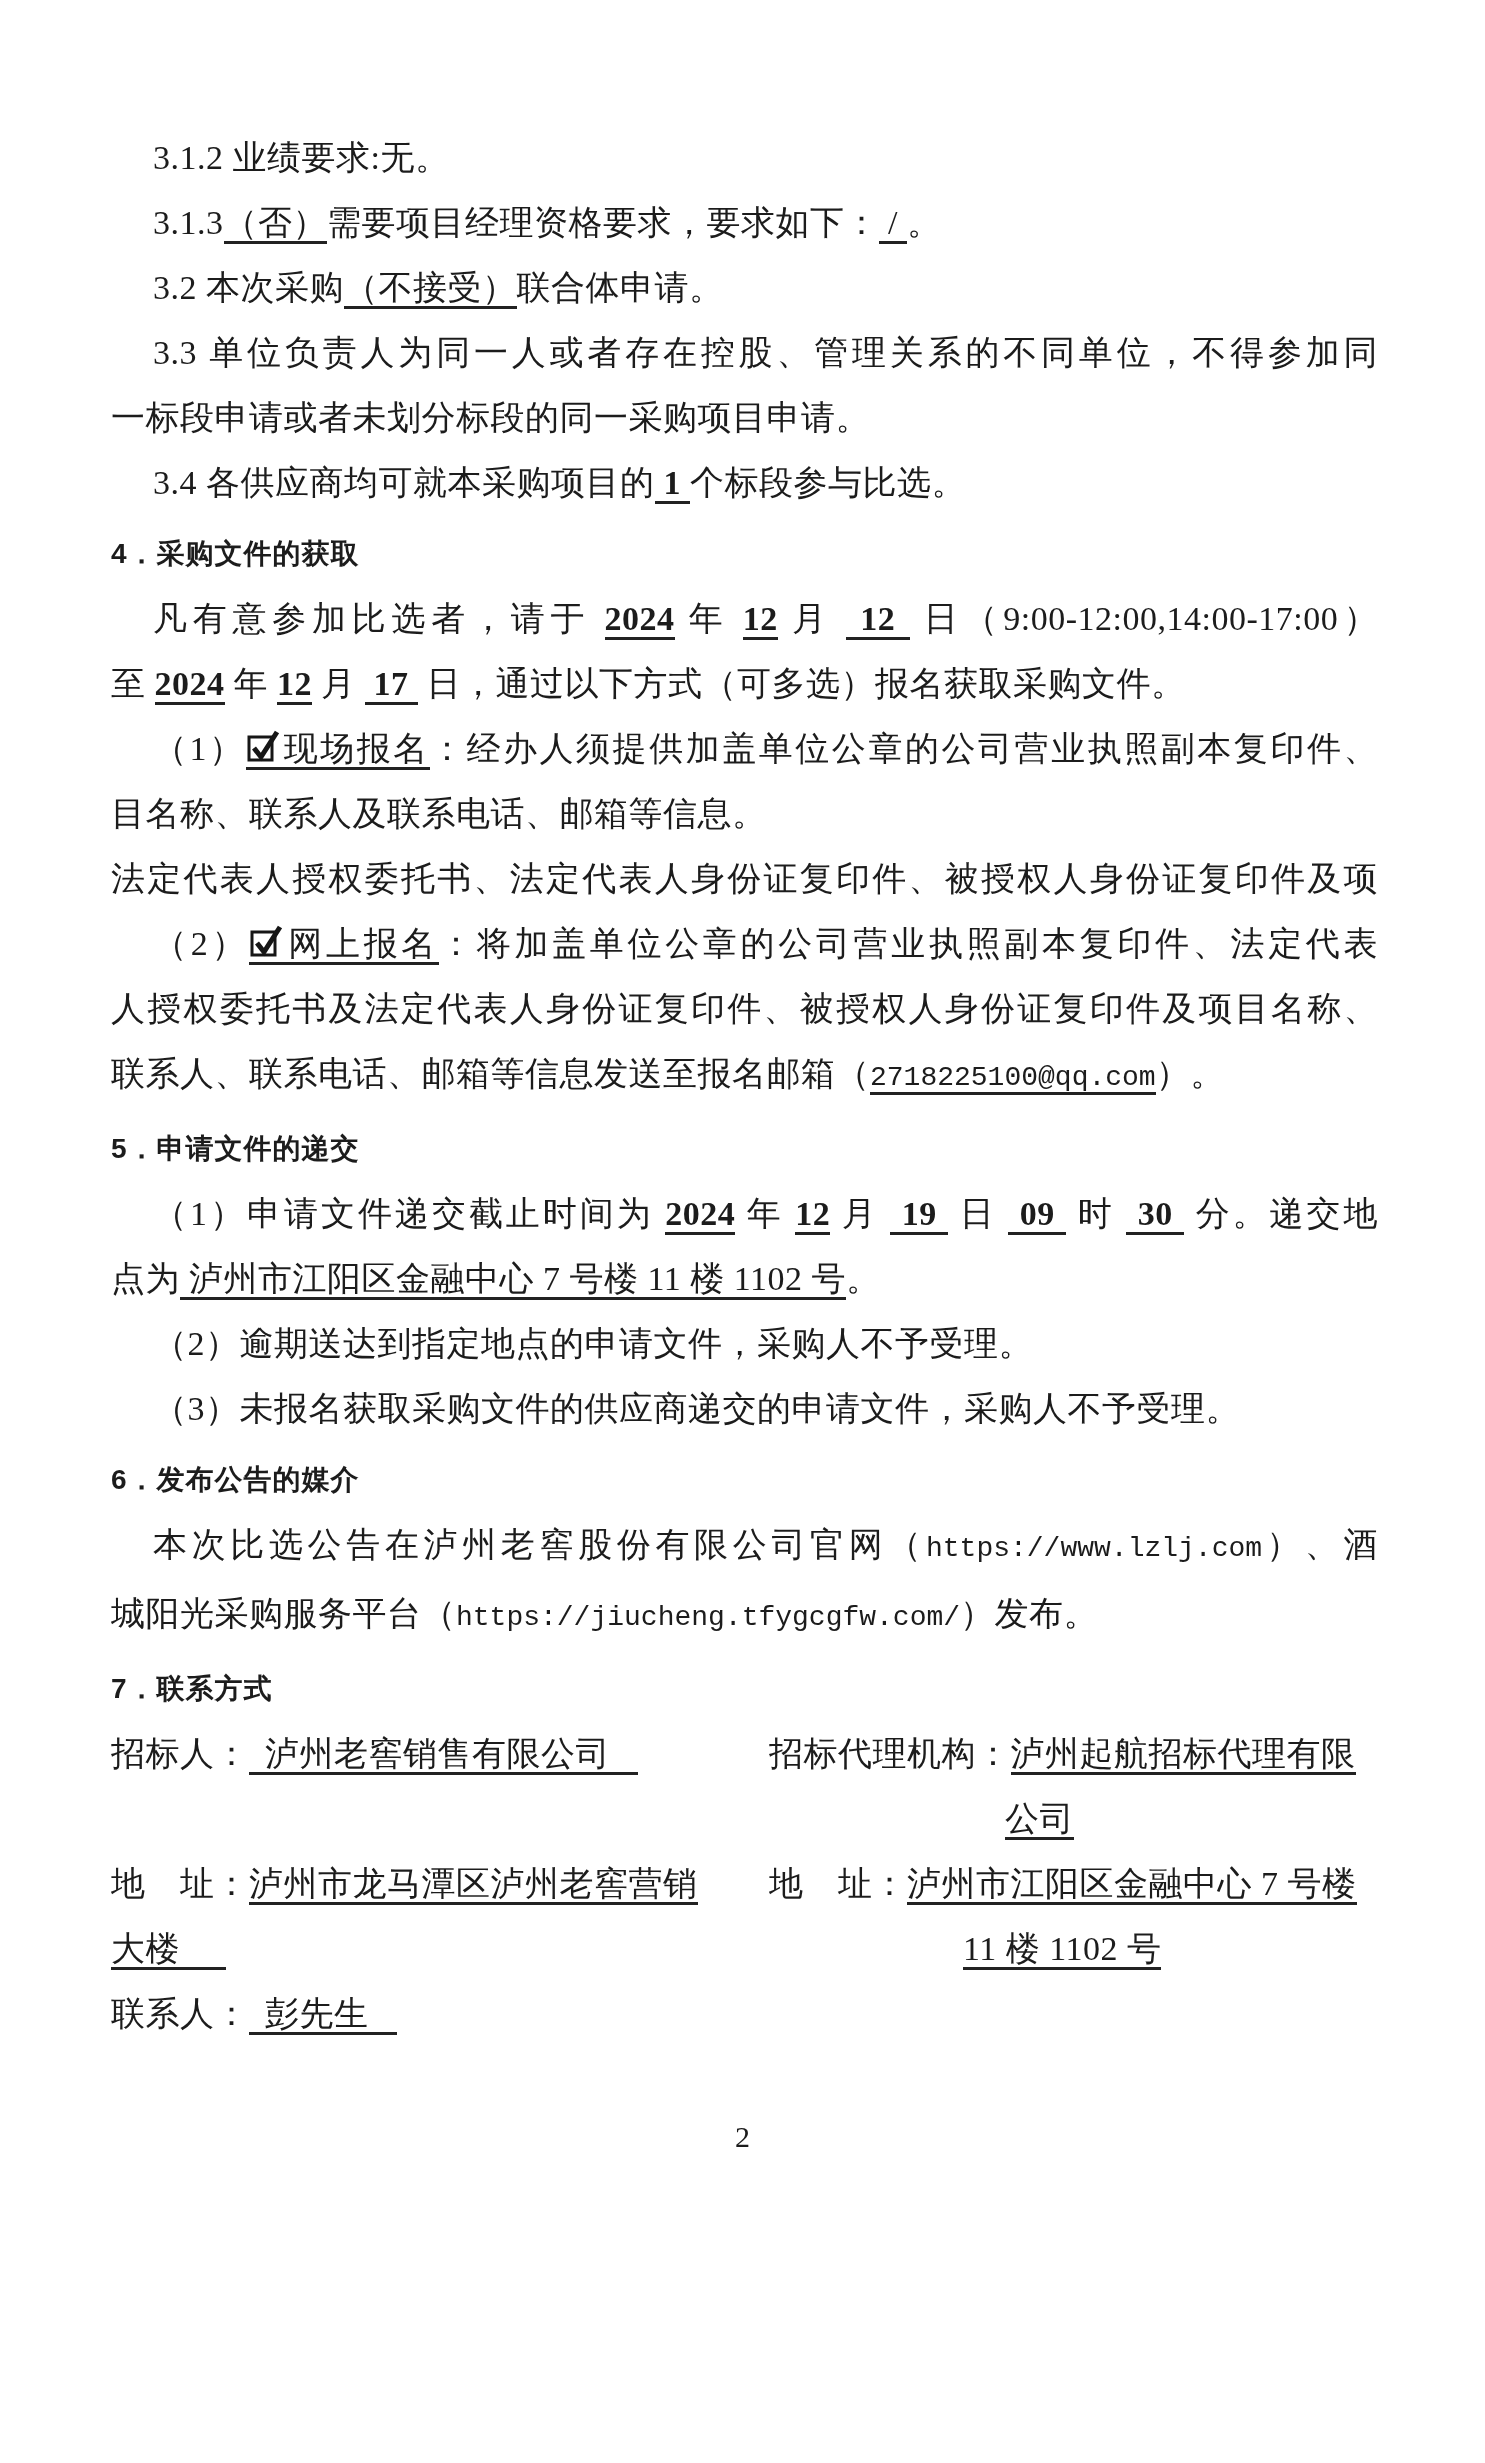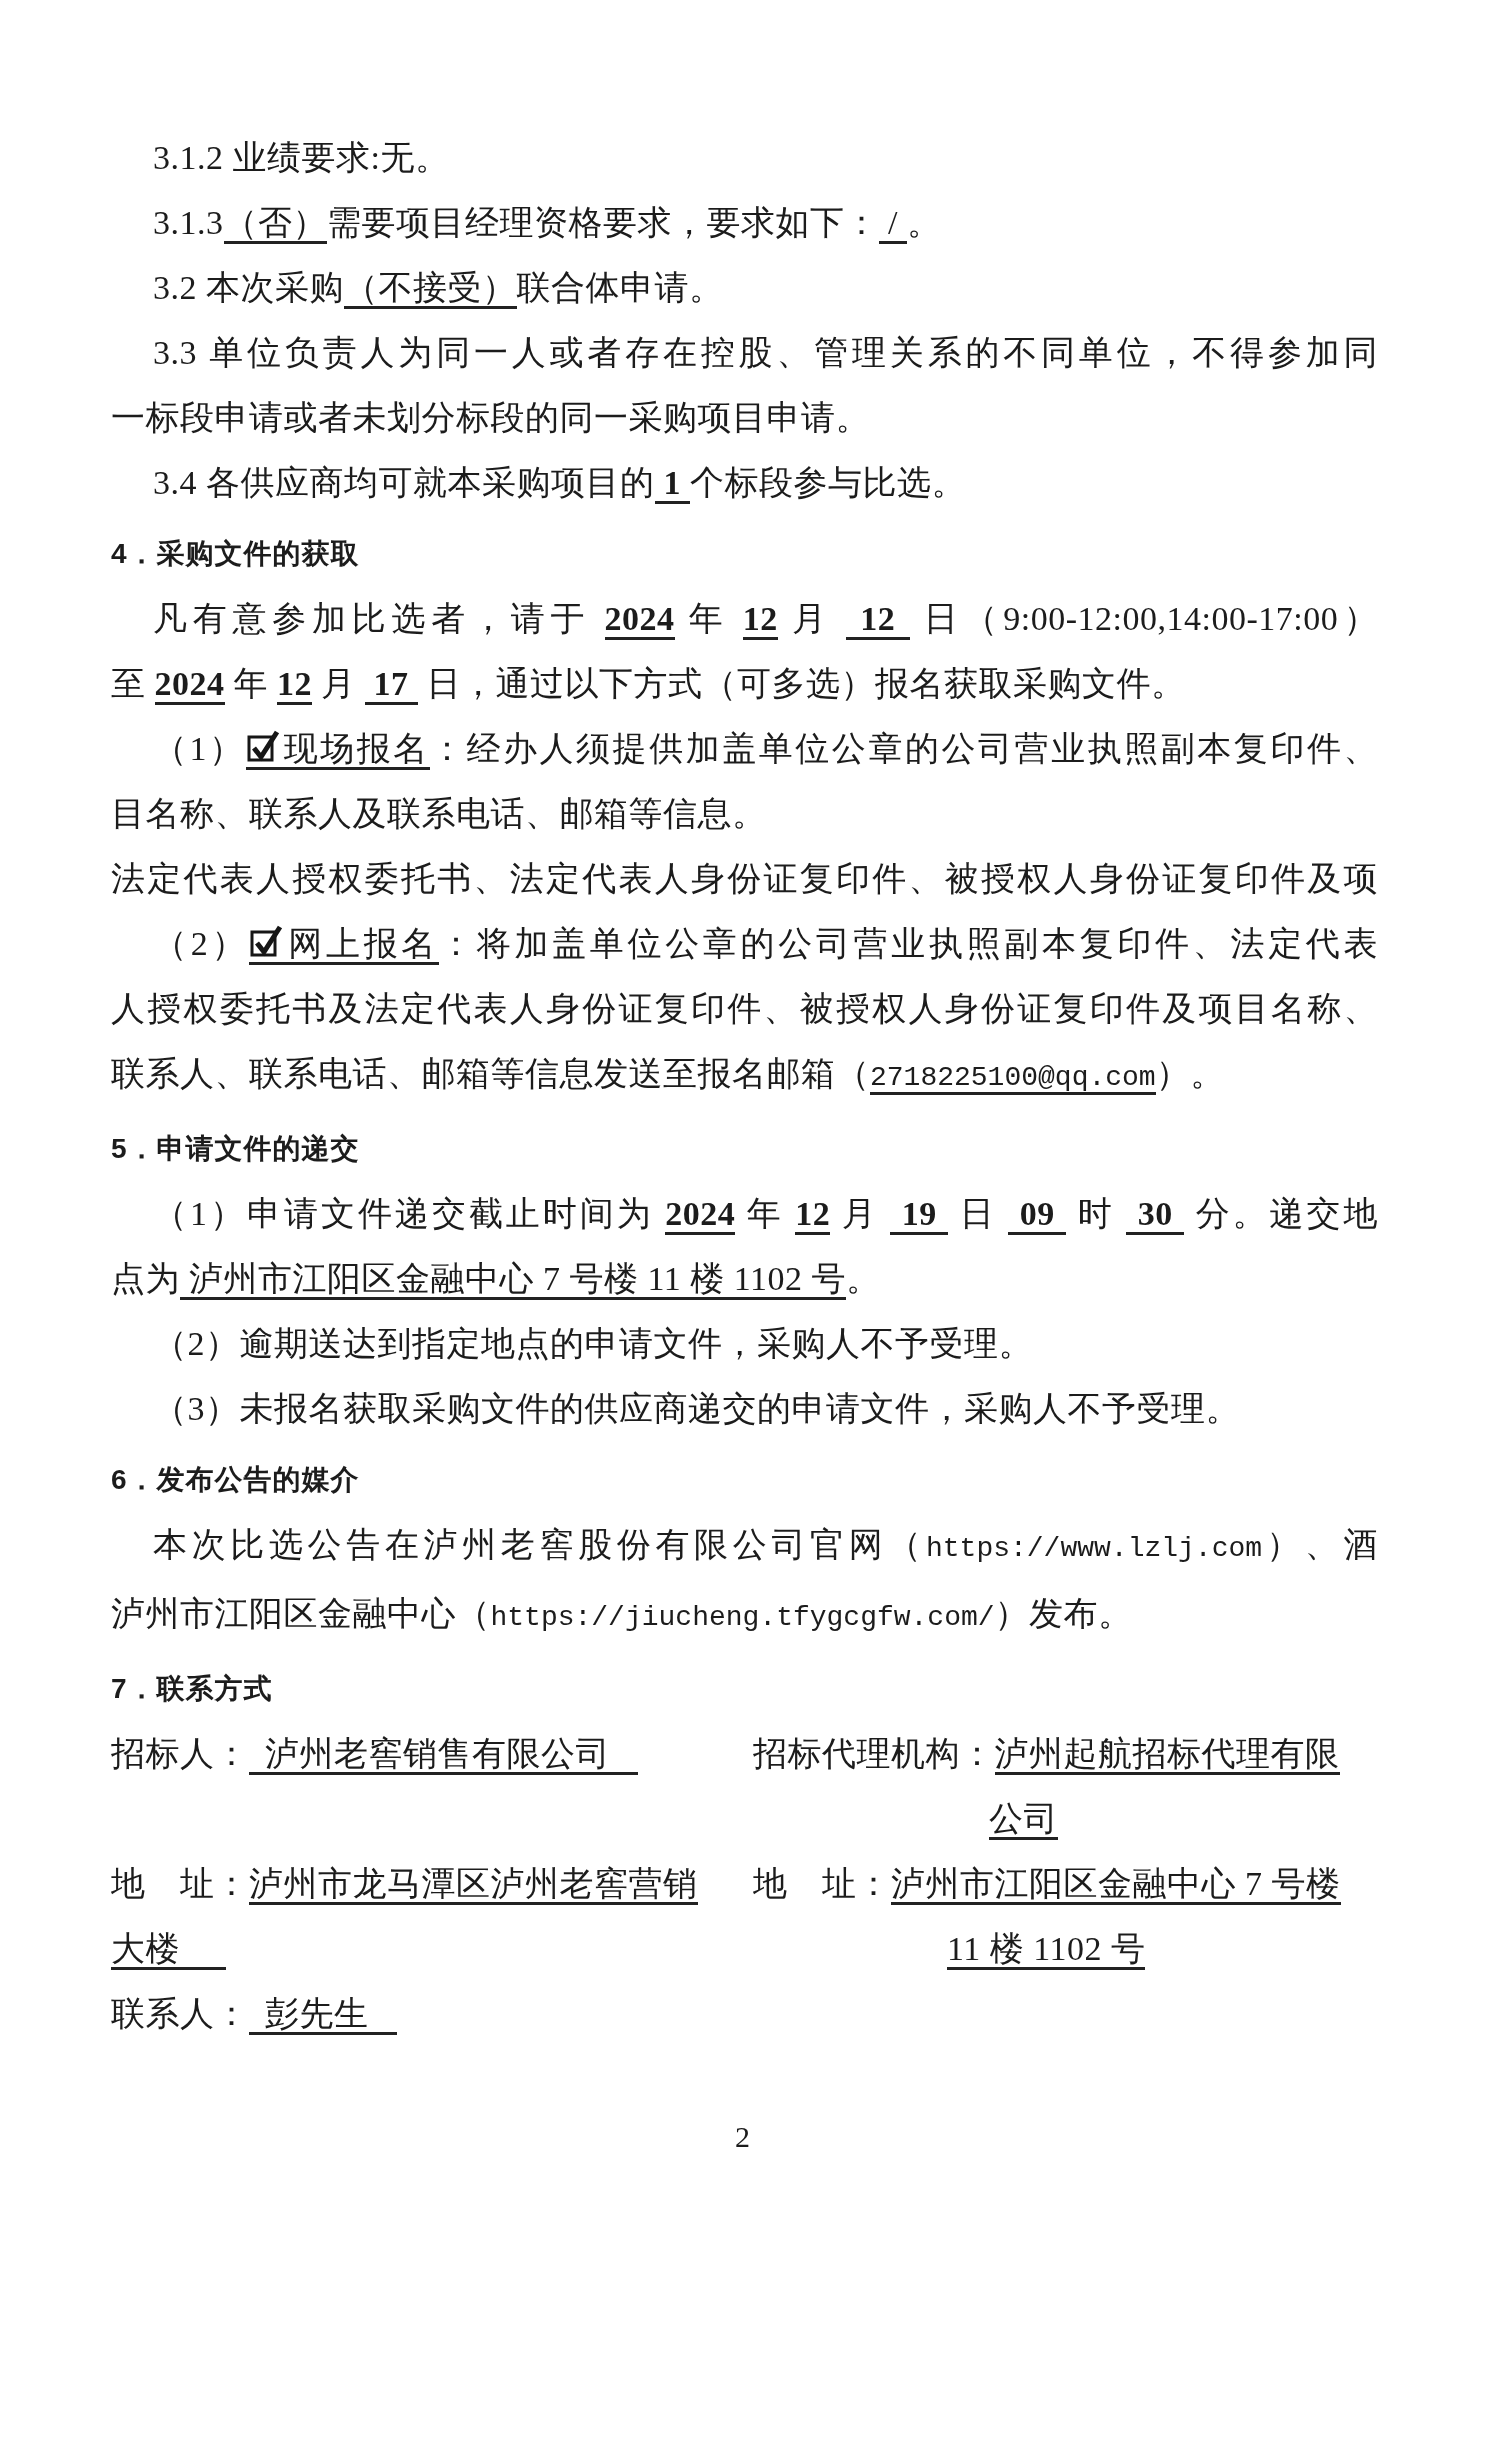--- a/index.html
+++ b/index.html
@@ -29,21 +29,21 @@
   .b{font-weight:700;}
   .mono{font-family:Liberation Mono, monospace;font-size:28px;letter-spacing:0;}
   .cbx{
     display:inline-block;width:32px;height:32px;
     position:relative;vertical-align:-4px;margin:0 3px 0 1px;
   }
   .cbx svg{position:absolute;left:0;top:-2px;overflow:visible;}
 
   
   .contact{margin-top:0;}
-  .c-row{display:grid;grid-template-columns:642px 626px;}
+  .c-row{display:grid;grid-template-columns:642px 626px;gap:16px;}
   .c-cell{letter-spacing:0.5px;}
   .c-line2{display:block;}
   .ml-agency{margin-left:236px;}
   .ml-addr-l{}
   .ml-addr-r{margin-left:194px;}
   .pad-u{padding-left:16px;padding-right:28px;}
   .tail-u{padding-right:46px;}
 
   .pageno{
     position:absolute;left:0;right:0;top:2119px;
@@ -78,21 +78,21 @@
               </svg></span><span>网上报名</span></span><span><span>：将加盖单位公章的公司营业执照副本复印件、法定代表</span></span></div>
         <div class="line full"><span><span>人授权委托书及法定代表人身份证复印件、被授权人身份证复印件及项目名称、</span></span></div>
         <div class="line"><span><span>联系人、联系电话、邮箱等信息发送至报名邮箱（</span></span><span class="u"><span class="mono">2718225100@qq.com</span></span><span><span>）。</span></span></div>
         <div class="line heading"><span><span>5．申请文件的递交</span></span></div>
         <div class="line indent full"><span><span>（1）申请文件递交截止时间为 </span></span><span class="u"><span class="b">2024</span></span><span><span> 年 </span></span><span class="u"><span class="b">12</span></span><span><span> 月 </span></span><span class="u"><span class="b">&nbsp;19&nbsp;</span></span><span><span> 日 </span></span><span class="u"><span class="b">&nbsp;09&nbsp;</span></span><span><span> 时 </span></span><span class="u"><span class="b">&nbsp;30&nbsp;</span></span><span><span> 分。递交地</span></span></div>
         <div class="line"><span><span>点为</span></span><span class="u"><span>&nbsp;泸州市江阳区金融中心 7 号楼 11 楼 1102 号</span></span><span><span>。</span></span></div>
         <div class="line indent"><span><span>（2）逾期送达到指定地点的申请文件，采购人不予受理。</span></span></div>
         <div class="line indent"><span><span>（3）未报名获取采购文件的供应商递交的申请文件，采购人不予受理。</span></span></div>
         <div class="line heading"><span><span>6．发布公告的媒介</span></span></div>
         <div class="line indent full"><span><span>本次比选公告在泸州老窖股份有限公司官网（</span></span><span><span class="mono">https://www.lzlj.com</span></span><span><span>）、酒</span></span></div>
-        <div class="line"><span><span>泸州市江阳区金融中心（</span></span><span><span class="mono">https://jiucheng.tfygcgfw.com/</span></span><span><span>）发布。</span></span></div>
+        <div class="line"><span><span>城阳光采购服务平台（</span></span><span><span class="mono">https://jiucheng.tfygcgfw.com/</span></span><span><span>）发布。</span></span></div>
         <div class="line heading"><span><span>7．联系方式</span></span></div>
       </div>
 
     <div class="contact">
 
       <div class="c-row">
         <div class="c-cell">
           <span>招标人：</span><span class="u pad-u">泸州老窖销售有限公司</span>
         </div>
         <div class="c-cell">

